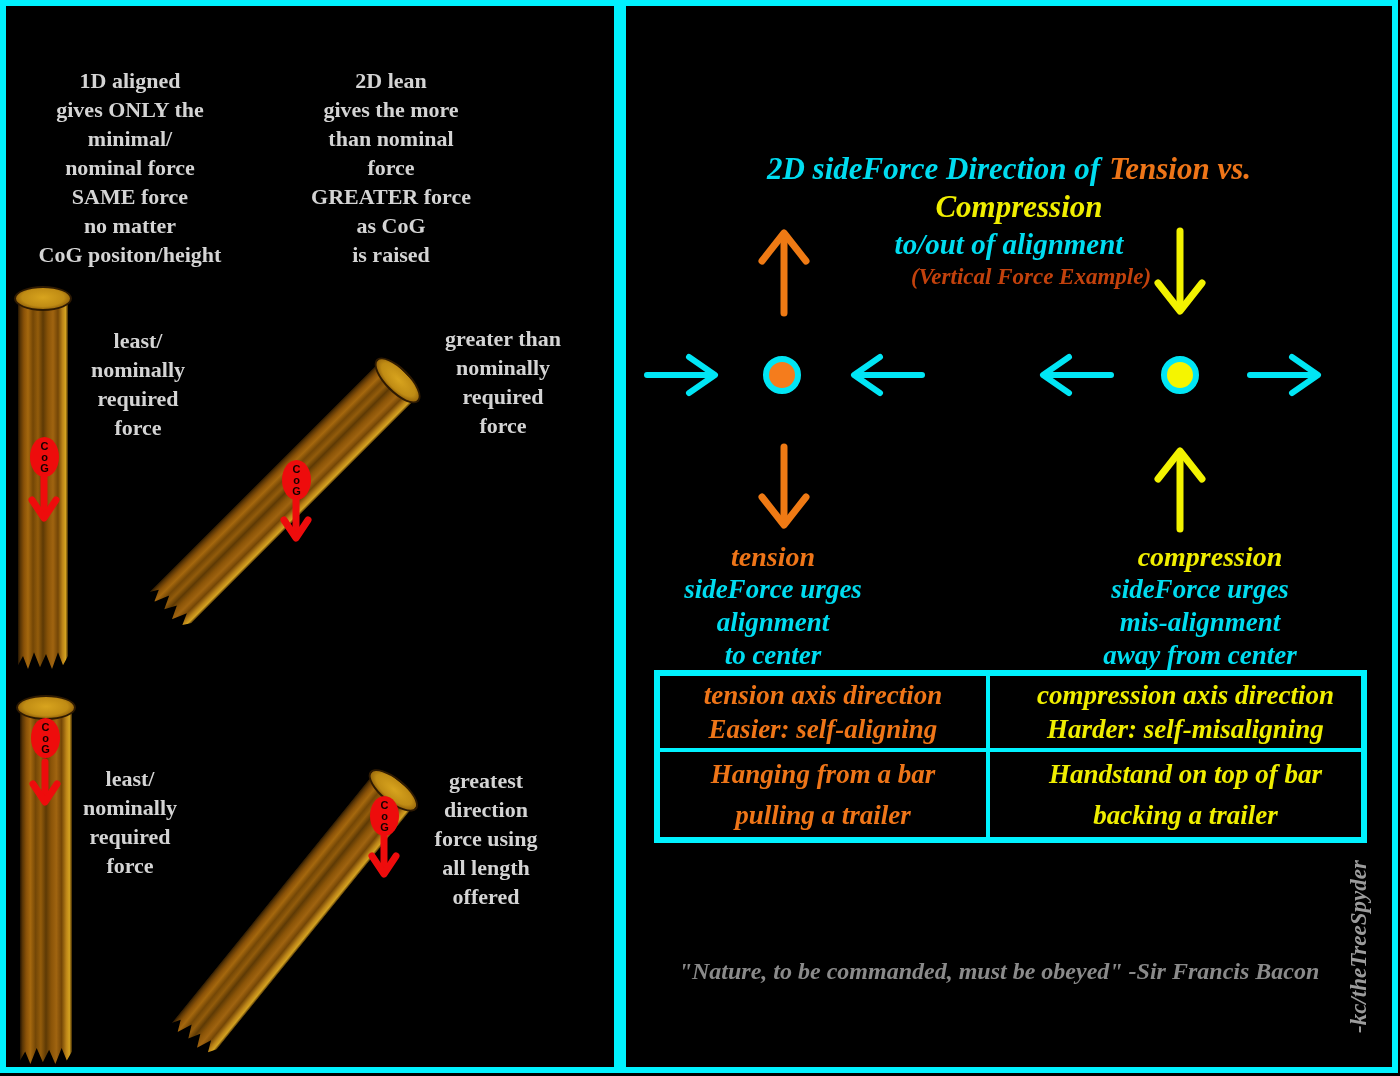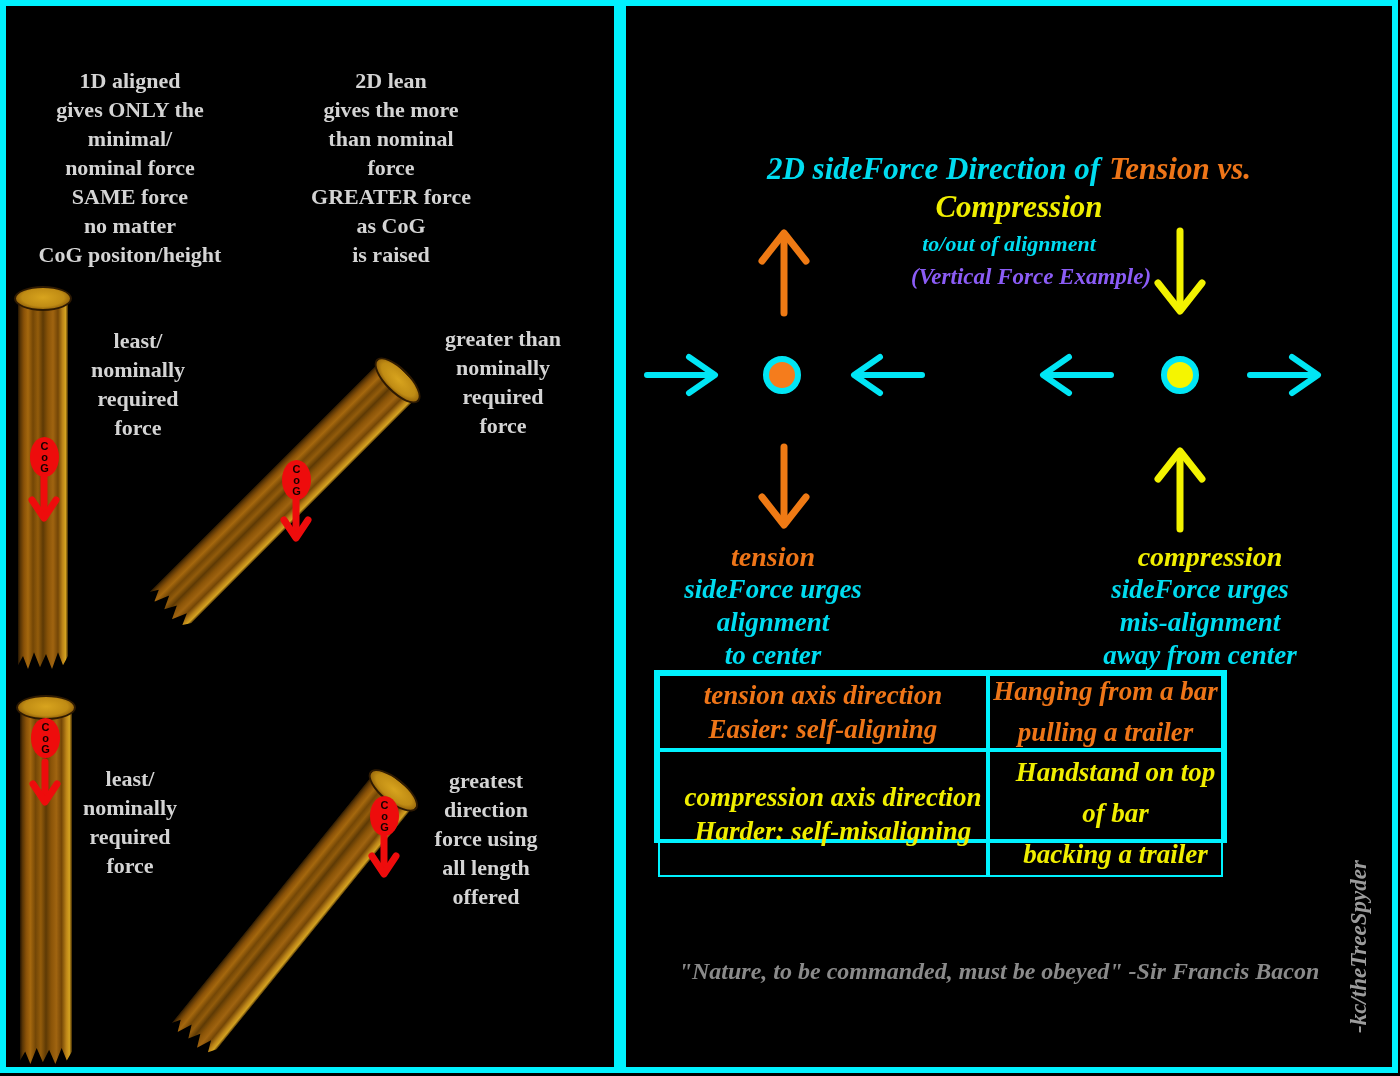--- a/index.html
+++ b/index.html
@@ -10,22 +10,22 @@
   .panel.right{left:620px;width:778px;font-style:italic;}
   .abs{position:absolute;}
   
   .gray-block{color:#d4d4d4;font-size:22px;line-height:29px;text-align:center;}
   .cyan{color:#00dcf0;}
   .orange{color:#ee7518;}
   .yellow{color:#f0ee00;padding-left:20px;}
   .title-block{left:0;width:766px;text-align:center;}
   .title-l1{font-size:31px;line-height:38px;}
   .title-l2{font-size:31px;line-height:38px;}
-  .title-l3{font-size:22px;line-height:36px;}
-  .title-l4{font-size:23px;line-height:30px;color:#8b5cf6;padding-left:44px;}
+  .title-l3{font-size:29px;line-height:36px;}
+  .title-l4{font-size:23px;line-height:30px;color:#c2410c;padding-left:44px;}
   .title-l1 .cyan{margin-right:9px;}
   .force-col{text-align:center;font-size:27px;line-height:33px;}
   .force-col .col-head{font-size:28px;}
   
   .pole{position:absolute;}
   .pole.lean{transform-origin:50% 50%;}
   .pole-body{position:absolute;left:0;top:0;width:100%;height:100%;
     background:linear-gradient(90deg,#241502 0%,#5a3605 5%,#8a5208 12%,#a5680e 20%,#744706 30%,
       #935c0b 40%,#5e3a05 50%,#8a5408 60%,#a06410 70%,#744606 80%,#bc8418 89%,#d4a220 95%,#3c2603 100%);
     clip-path:polygon(0% 0%,100% 0%,100% 96.5%,90% 99%,80% 95.5%,68% 100%,56% 96%,44% 99.5%,32% 95.5%,20% 100%,10% 96.5%,0% 99%);}
@@ -41,21 +41,21 @@
   svg.arw line,svg.arw polyline{fill:none;stroke-linecap:round;stroke-linejoin:round;}
   .st-cyan{stroke:#00e6f5;stroke-width:6px;}
   .st-orange{stroke:#ef7a14;stroke-width:7px;}
   .st-yellow{stroke:#f2f200;stroke-width:7px;}
   .st-red{stroke:#ee0c0c;stroke-width:7px;}
   
   .dot{position:absolute;width:26px;height:26px;border-radius:50%;border:6px solid #00e6f5;}
   .dot.orange-fill{background:#f57c1c;}
   .dot.yellow-fill{background:#f5f500;}
   
-  .sf-table{position:absolute;left:28px;top:664px;width:573px;height:173px;box-sizing:border-box;
+  .sf-table{position:absolute;left:28px;top:664px;width:713px;height:173px;box-sizing:border-box;
     border:4px solid #00f2ff;display:grid;grid-template-columns:330px 1fr;grid-template-rows:76px 1fr;}
   .sf-cell{border:2px solid #00f2ff;display:flex;flex-direction:column;align-items:center;justify-content:center;
     font-size:27px;line-height:34px;text-align:center;}
   .sf-cell.row2{line-height:41px;}
   
   .quote{left:43px;top:952px;width:660px;text-align:center;color:#8a8a8a;font-size:24px;white-space:nowrap;}
   .signature{left:720px;top:850px;height:182px;width:36px;color:#9c9c9c;font-size:23px;
     writing-mode:vertical-rl;transform:rotate(180deg);text-align:center;white-space:nowrap;}
 </style>
 </head>
@@ -231,27 +231,27 @@
       <div class="cyan">sideForce urges</div>
       <div class="cyan">mis-alignment</div>
       <div class="cyan">away from center</div>
     </div>
 
     <div class="sf-table">
       <div class="sf-cell orange">
         <div>tension axis direction</div>
         <div>Easier: self-aligning</div>
       </div>
+      <div class="sf-cell yellow">
+        <div>compression axis direction</div>
+        <div>Harder: self-misaligning</div>
+      </div>
       <div class="sf-cell row2 orange">
         <div>Hanging from a bar</div>
         <div>pulling a trailer</div>
-      </div>
-      <div class="sf-cell yellow">
-        <div>compression axis direction</div>
-        <div>Harder: self-misaligning</div>
       </div>
       <div class="sf-cell row2 yellow">
         <div>Handstand on top of bar</div>
         <div>backing a trailer</div>
       </div>
     </div>
 
     <div class="abs quote">"Nature, to be commanded, must be obeyed" -Sir Francis Bacon</div>
     <div class="abs signature">-kc/theTreeSpyder</div>
   </div>

